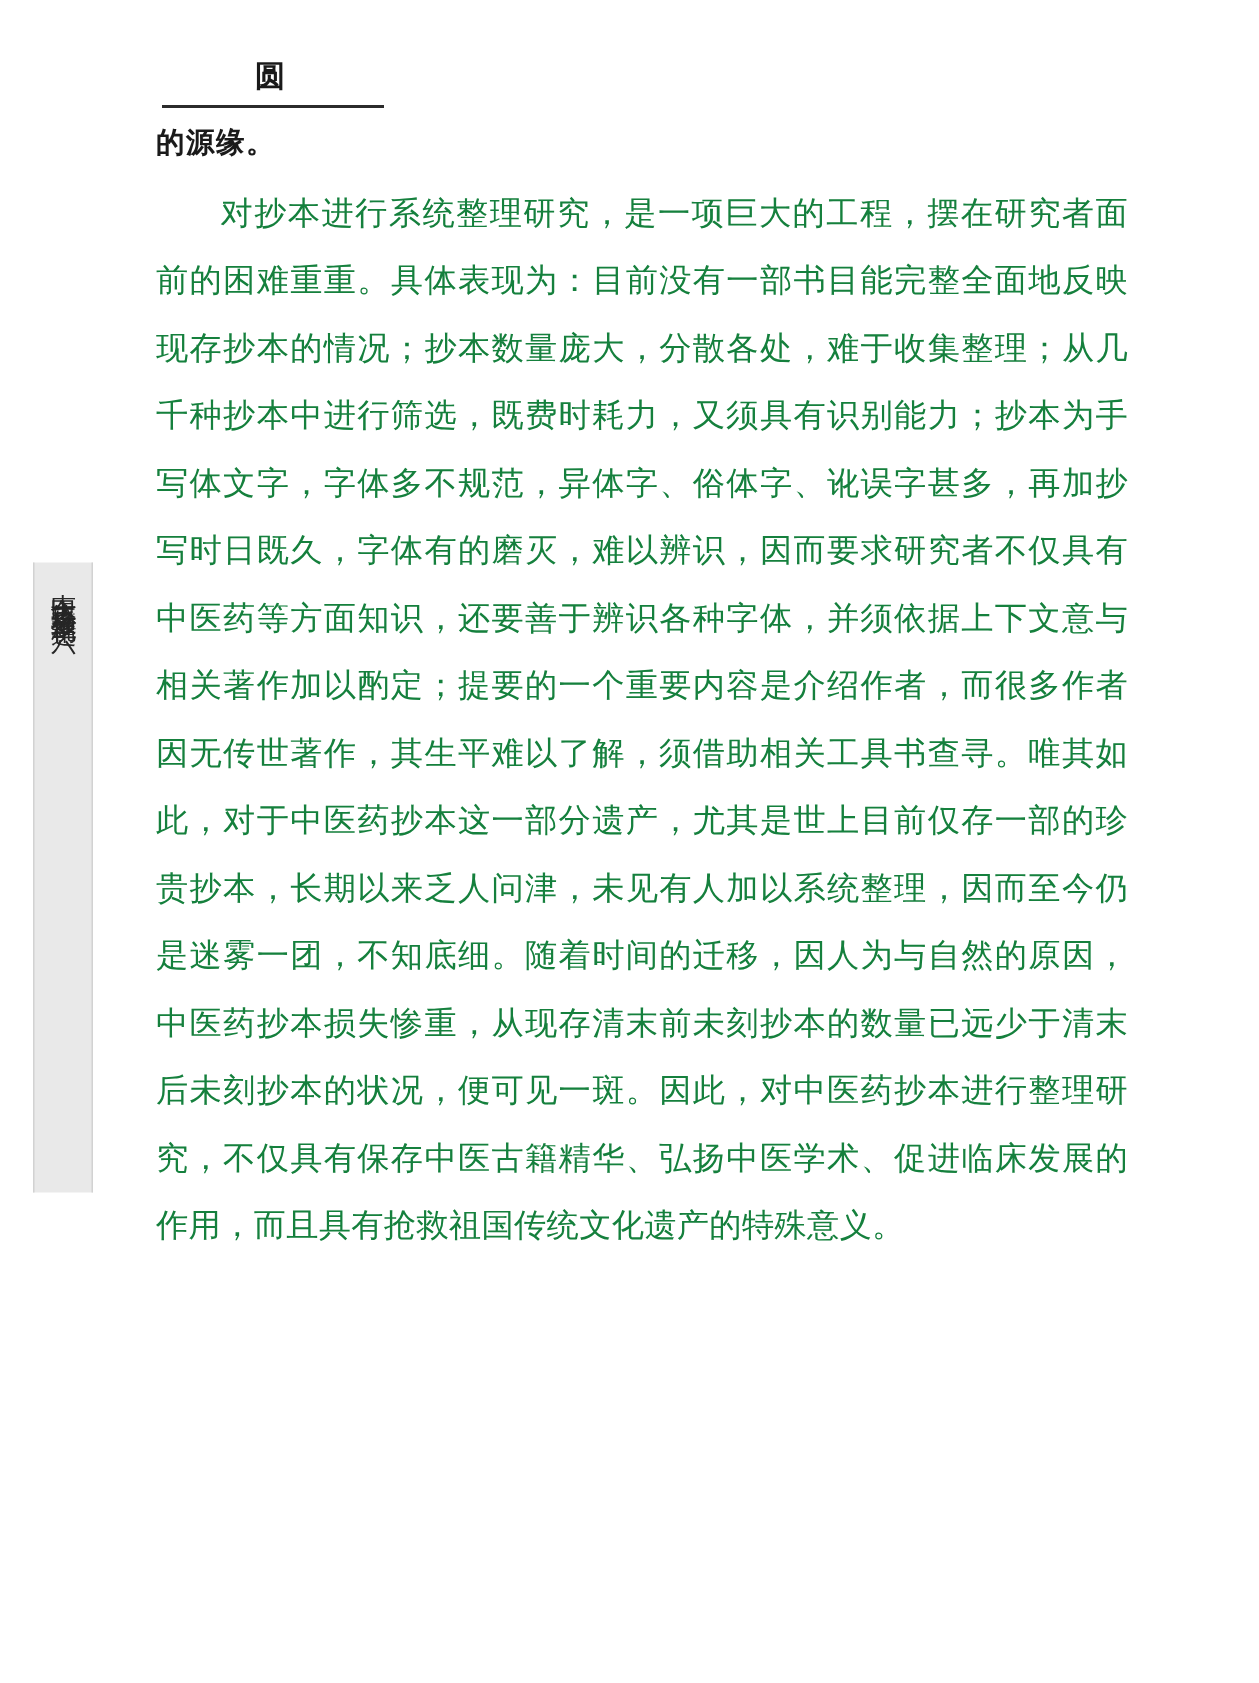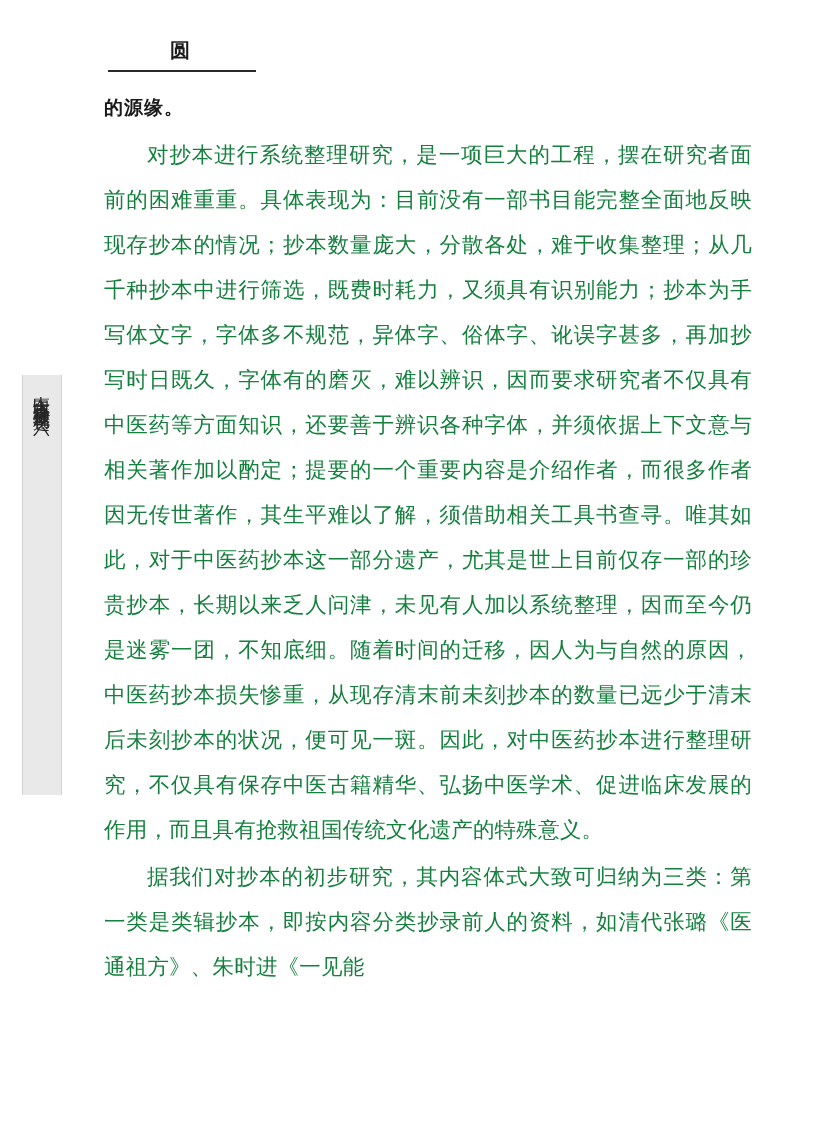--- a/index.html
+++ b/index.html
@@ -67,21 +67,21 @@
   .page-body {
     position: absolute;
     left: 104px;
     top: 78px;
     width: 648px;
   }
   .lead-line {
     font-size: 19px;
     line-height: 34px;
     font-weight: 700;
-    margin: 12px 0 8px 0;
+    margin: 0 0 8px 0;
     letter-spacing: 1px;
   }
   .para {
     font-size: 21.5px;
     line-height: 45px;
     margin: 0;
     text-align: justify;
     text-justify: inter-ideograph;
     text-indent: 2em;
     letter-spacing: 0.2px;
@@ -98,14 +98,13 @@
   <div class="header-title">圆</div>
 </div>
 
 <div class="side-tab">
   <span class="side-tab-text">中医古籍珍稀抄本精选（六）</span>
 </div>
 
 <div class="page-body">
   <p class="lead-line">的源缘。</p>
   <p class="para">对抄本进行系统整理研究，是一项巨大的工程，摆在研究者面前的困难重重。具体表现为：目前没有一部书目能完整全面地反映现存抄本的情况；抄本数量庞大，分散各处，难于收集整理；从几千种抄本中进行筛选，既费时耗力，又须具有识别能力；抄本为手写体文字，字体多不规范，异体字、俗体字、讹误字甚多，再加抄写时日既久，字体有的磨灭，难以辨识，因而要求研究者不仅具有中医药等方面知识，还要善于辨识各种字体，并须依据上下文意与相关著作加以酌定；提要的一个重要内容是介绍作者，而很多作者因无传世著作，其生平难以了解，须借助相关工具书查寻。唯其如此，对于中医药抄本这一部分遗产，尤其是世上目前仅存一部的珍贵抄本，长期以来乏人问津，未见有人加以系统整理，因而至今仍是迷雾一团，不知底细。随着时间的迁移，因人为与自然的原因，中医药抄本损失惨重，从现存清末前未刻抄本的数量已远少于清末后未刻抄本的状况，便可见一斑。因此，对中医药抄本进行整理研究，不仅具有保存中医古籍精华、弘扬中医学术、促进临床发展的作用，而且具有抢救祖国传统文化遗产的特殊意义。</p>
-  <p class="para">据我们对抄本的初步研究，其内容体式大致可归纳为三类：第一类是类辑抄本，即按内容分类抄录前人的资料，如清代张璐《医通祖方》、朱时进《一见能</p>
 </div>
 
 </body></html>

